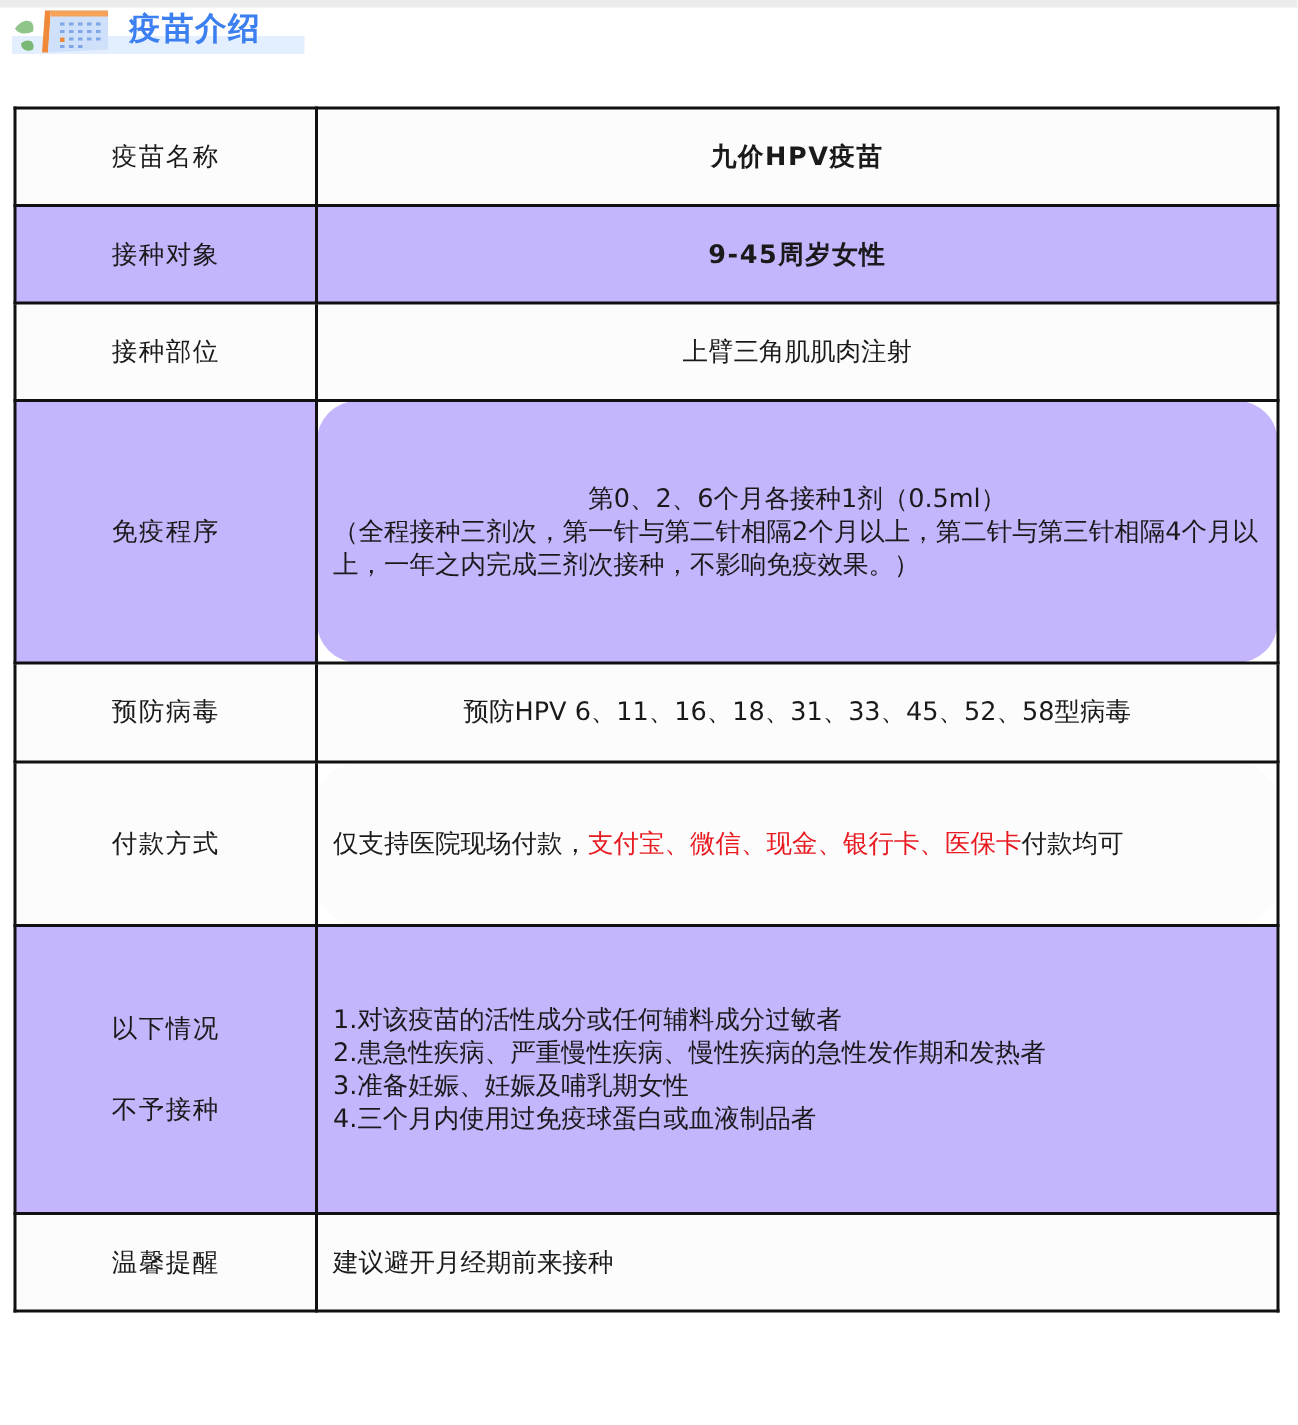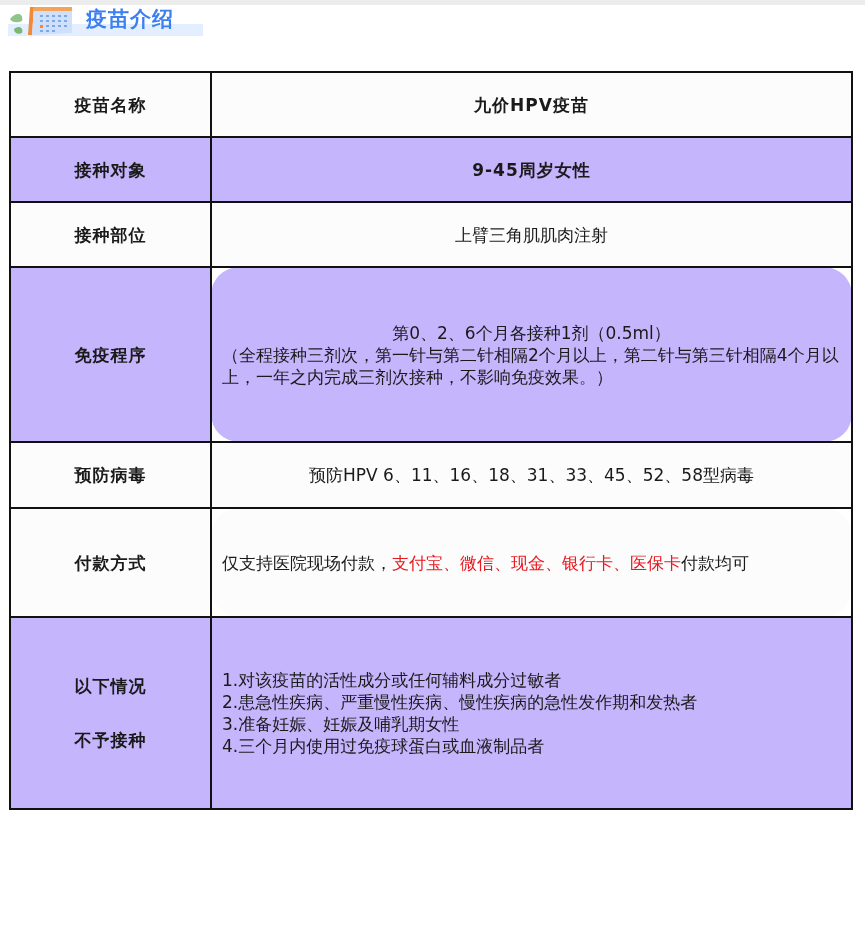--- a/index.html
+++ b/index.html
@@ -14,21 +14,21 @@
   .banner-title {
     position: absolute; left: 78px; top: 0px; font-size: 21px; font-weight: bold; color: #3b7ff0;
     letter-spacing: 1px; line-height: 28px;
   }
   table.info {
     position: absolute; left: 9px; top: 71px; width: 844px; border-collapse: collapse;
     table-layout: fixed;
   }
   table.info td { border: 2px solid #111; font-size: 17px; line-height: 22px; }
   table.info td.label {
-    width: 197px; text-align: center; font-weight: bold; font-size: 17px; letter-spacing: 1px;
+    width: 197px; text-align: center; font-weight: normal; font-size: 17px; letter-spacing: 1px;
   }
   table.info td.value { padding: 0 10px; }
   tr.odd td { background: #fcfcfd; }
   tr.even td { background: #c4b5fd; }
   .center { text-align: center; }
   .bold { font-weight: bold; letter-spacing: 1px; }
   .para { line-height: 44px; border-radius: 28px; }
   .red { color: #e8191f; }
   .list-line { line-height: 45px; }
 </style>
@@ -103,14 +103,18 @@
       <div>以下情况</div>
       <div>不予接种</div>
     </td>
     <td class="value list-line">
       <div>1.对该疫苗的活性成分或任何辅料成分过敏者</div>
       <div>2.患急性疾病、严重慢性疾病、慢性疾病的急性发作期和发热者</div>
       <div>3.准备妊娠、妊娠及哺乳期女性</div>
       <div>4.三个月内使用过免疫球蛋白或血液制品者</div>
     </td>
   </tr>
+  <tr class="odd" style="height:65px">
+    <td class="label">温馨提醒</td>
+    <td class="value">建议避开月经期前来接种</td>
+  </tr>
 </tbody>
   </table>
 
 </body></html>

